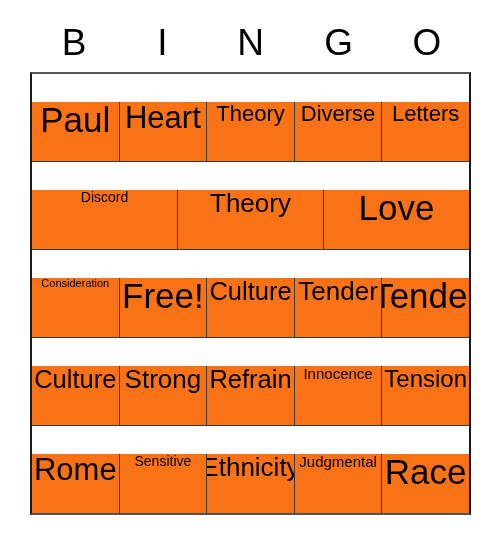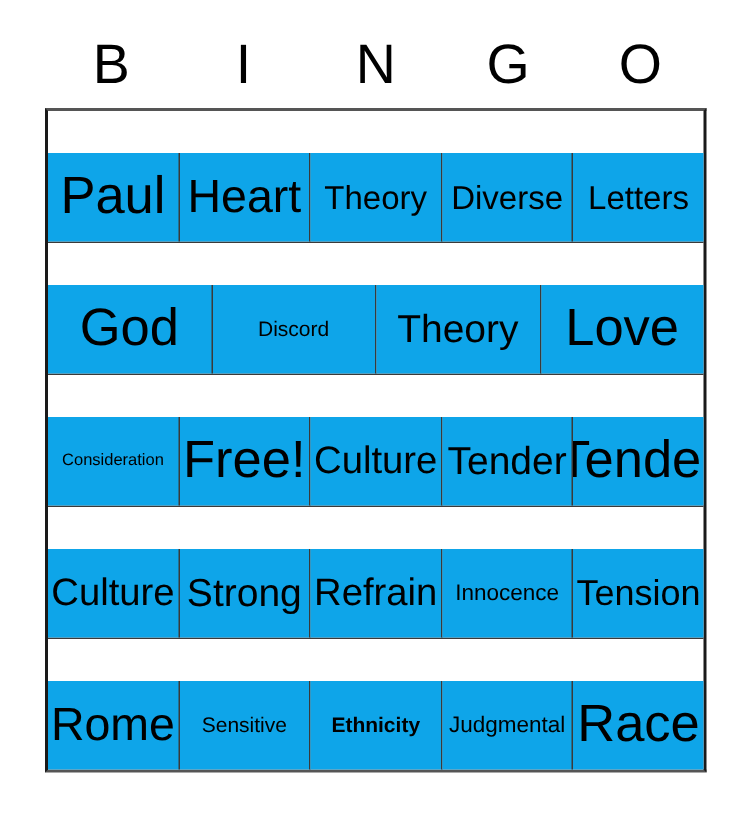--- a/index.html
+++ b/index.html
@@ -65,27 +65,26 @@
     border-bottom: 1px solid #3a3a3a;
     min-height: 0;
   }
   .grid-row:last-child {
     border-bottom: none;
   }
   .cell {
     flex: 1 1 0;
     border-right: 1px solid #3a3a3a;
     display: flex;
-    align-items: center;
     justify-content: center;
     box-sizing: border-box;
     padding: 0 2px;
     min-width: 0;
     overflow: hidden;
-    background: #0ea5e9;
+    background: #f97316;
     margin-top: 28px;
   }
   .cell:last-child {
     border-right: none;
   }
   .cell-text {
     display: block;
     white-space: nowrap;
     line-height: 1.05;
     text-align: center;
@@ -130,23 +129,20 @@
       <div class="cell">
           <span class="cell-text sz-sm">Diverse</span>
         </div>
       <div class="cell">
           <span class="cell-text sz-sm">Letters</span>
         </div>
     </div>
 
     <div class="grid-row">
       <div class="cell">
-          <span class="cell-text sz-xl">God</span>
-        </div>
-      <div class="cell">
           <span class="cell-text sz-xs">Discord</span>
         </div>
       <div class="cell">
           <span class="cell-text sz-md">Theory</span>
         </div>
       <div class="cell">
           <span class="cell-text sz-xl">Love</span>
         </div>
     </div>
 
@@ -187,21 +183,21 @@
     </div>
 
     <div class="grid-row">
       <div class="cell">
           <span class="cell-text sz-xl" style="font-size: 31px;">Rome</span>
         </div>
       <div class="cell">
           <span class="cell-text sz-xs">Sensitive</span>
         </div>
       <div class="cell">
-          <span class="cell-text sz-md" style="font-size: 14px; font-weight: bold;">Ethnicity</span>
+          <span class="cell-text sz-md" style="font-size: 26px;">Ethnicity</span>
         </div>
       <div class="cell">
           <span class="cell-text sz-xxs">Judgmental</span>
         </div>
       <div class="cell">
           <span class="cell-text sz-xl">Race</span>
         </div>
     </div>
 
   </div>

